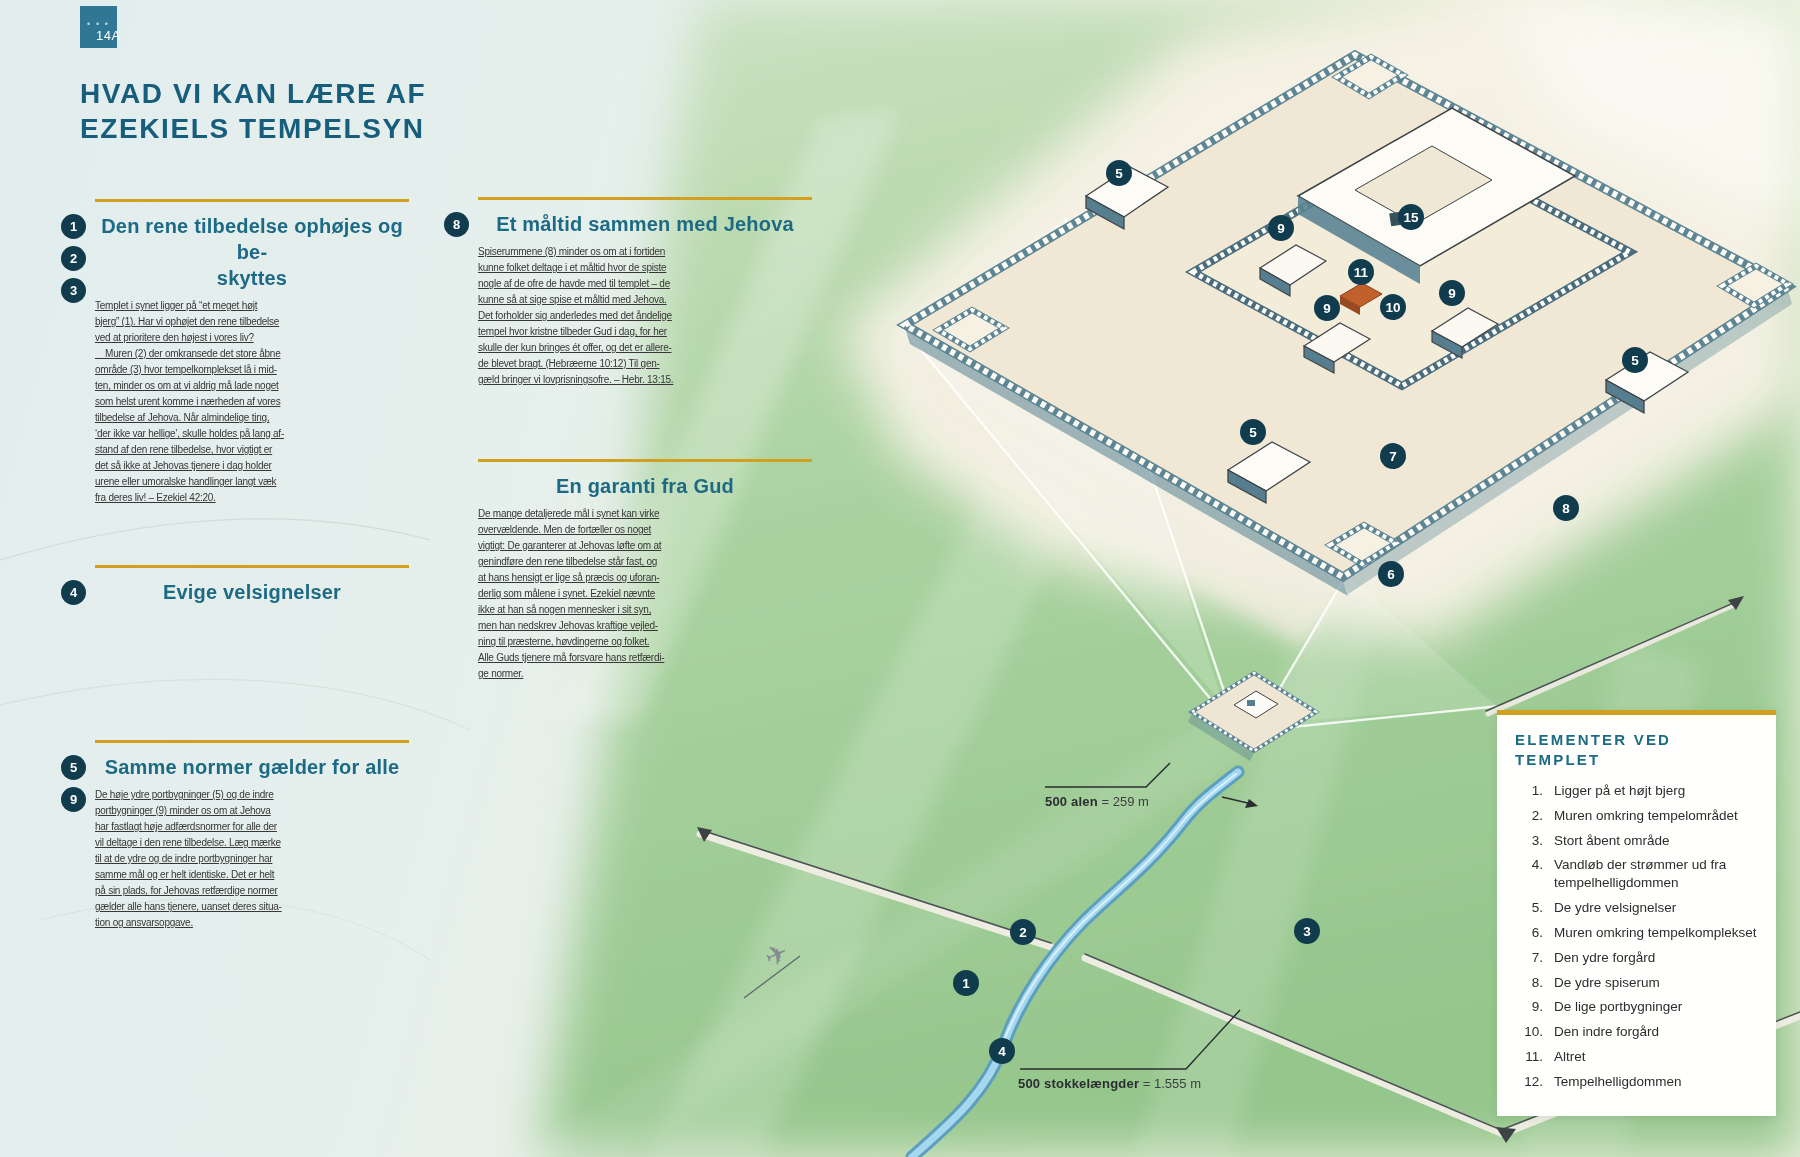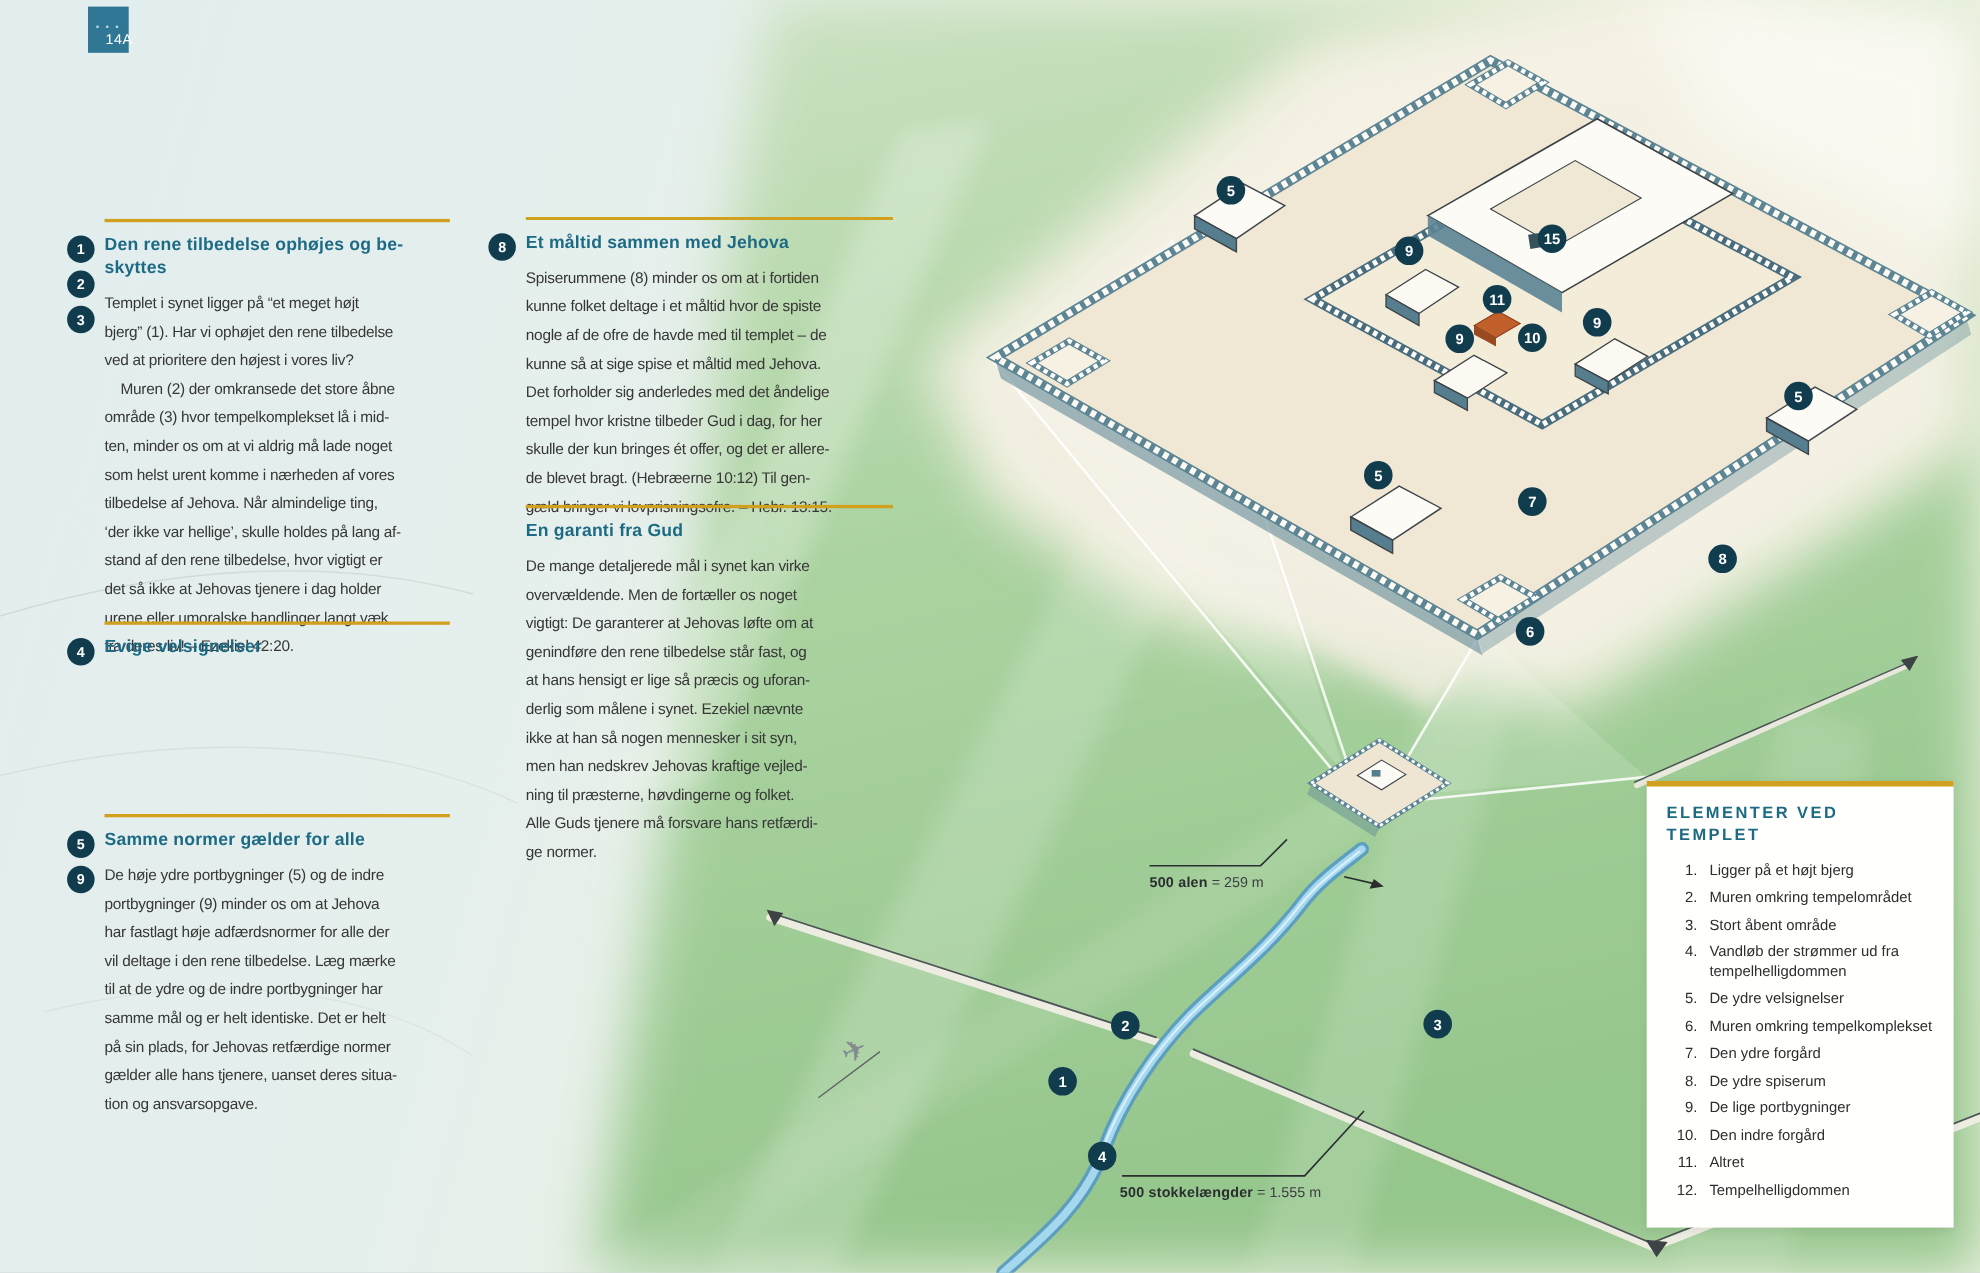--- a/index.html
+++ b/index.html
@@ -29,26 +29,26 @@
   .tab .num{font-size:13px;font-weight:normal;letter-spacing:.5px;padding-left:16px;}
   h1.title{
     position:absolute;left:80px;top:76px;width:420px;
     font-size:28px;line-height:1.25;color:var(--title);
     letter-spacing:1.6px;white-space:pre-line;font-weight:bold;
   }
 
   
   .section{position:absolute;border-top:3px solid var(--gold);padding-top:11px;}
   .section h2{
-    font-size:16px;color:var(--teal);line-height:1.3;
-    white-space:pre-line;letter-spacing:.2px;font-weight:bold;
+    font-size:20px;color:var(--teal);line-height:1.3;
+    white-space:pre-line;letter-spacing:.2px;font-weight:bold;text-align:center;
   }
   .section p{
-    margin-top:7px;font-size:14px;line-height:26px;color:var(--body);
-    letter-spacing:-0.25px;white-space:pre-line;
+    margin-top:7px;font-size:10px;line-height:16px;color:var(--body);
+    letter-spacing:-0.25px;white-space:pre-line;text-decoration:underline;
   }
   .bdg{position:absolute;left:-34px;top:12px;display:flex;flex-direction:column;gap:7px;}
   .badge,.marker{
     width:25px;height:25px;border-radius:50%;background:var(--dark);
     color:#fff;font-size:13px;font-weight:bold;
     display:flex;align-items:center;justify-content:center;
   }
   .marker{position:absolute;width:26px;height:26px;transform:translate(-50%,-50%);font-size:13.5px;}
 
   
@@ -214,20 +214,22 @@
     <g>
       <line x1="744" y1="998" x2="800" y2="956" stroke="#5c6266" stroke-width="1.2"></line>
       <text x="0" y="0" transform="translate(770,968) rotate(-24)" font-size="27" fill="#838b90">✈</text>
     </g>
   </svg>
 
   <div class="tab">
     <div class="dots">• • •</div>
     <div class="num">14A</div>
   </div>
+  <h1 class="title">HVAD VI KAN LÆRE AF
+EZEKIELS TEMPELSYN</h1>
 
   <div class="section" style="left:95px;top:199px;width:314px">
     <div class="bdg">
       <div class="badge">1</div>
       <div class="badge">2</div>
       <div class="badge">3</div>
     </div>
     <h2>Den rene tilbedelse ophøjes og be-
 skyttes</h2>
     <p>Templet i synet ligger på “et meget højt

